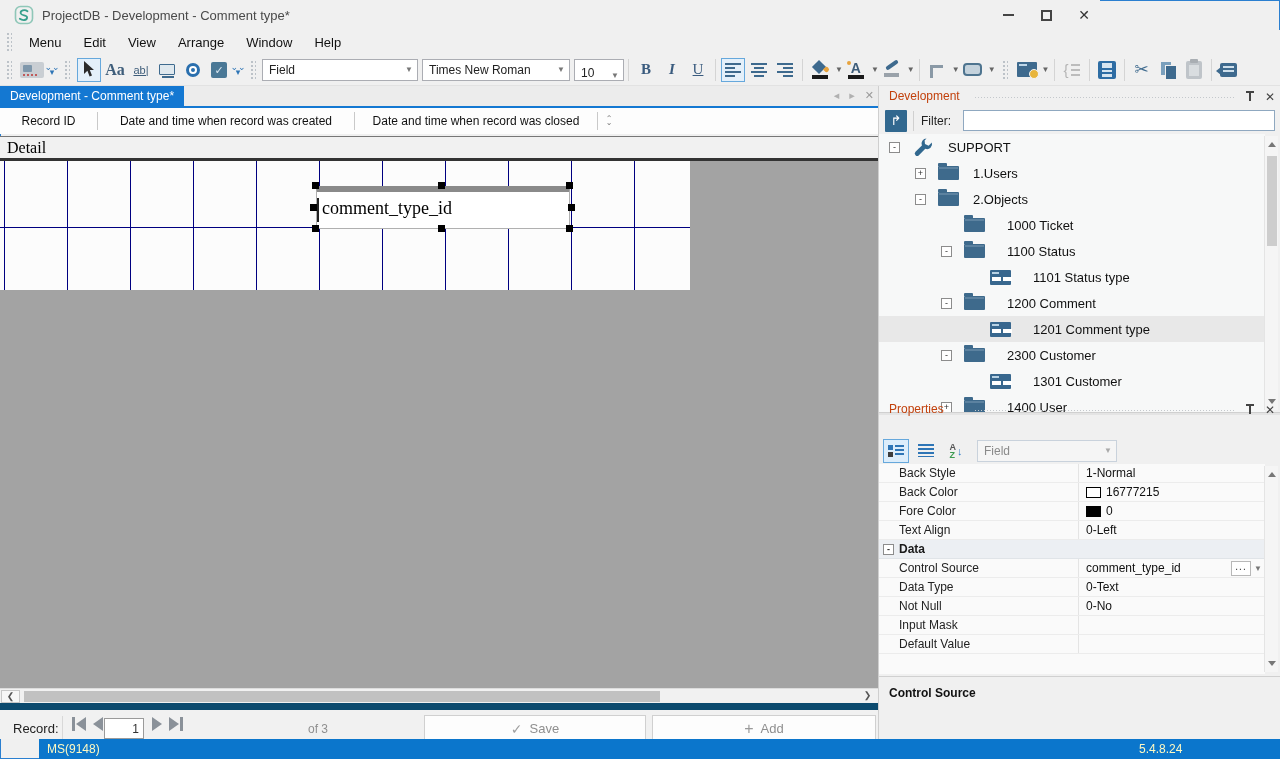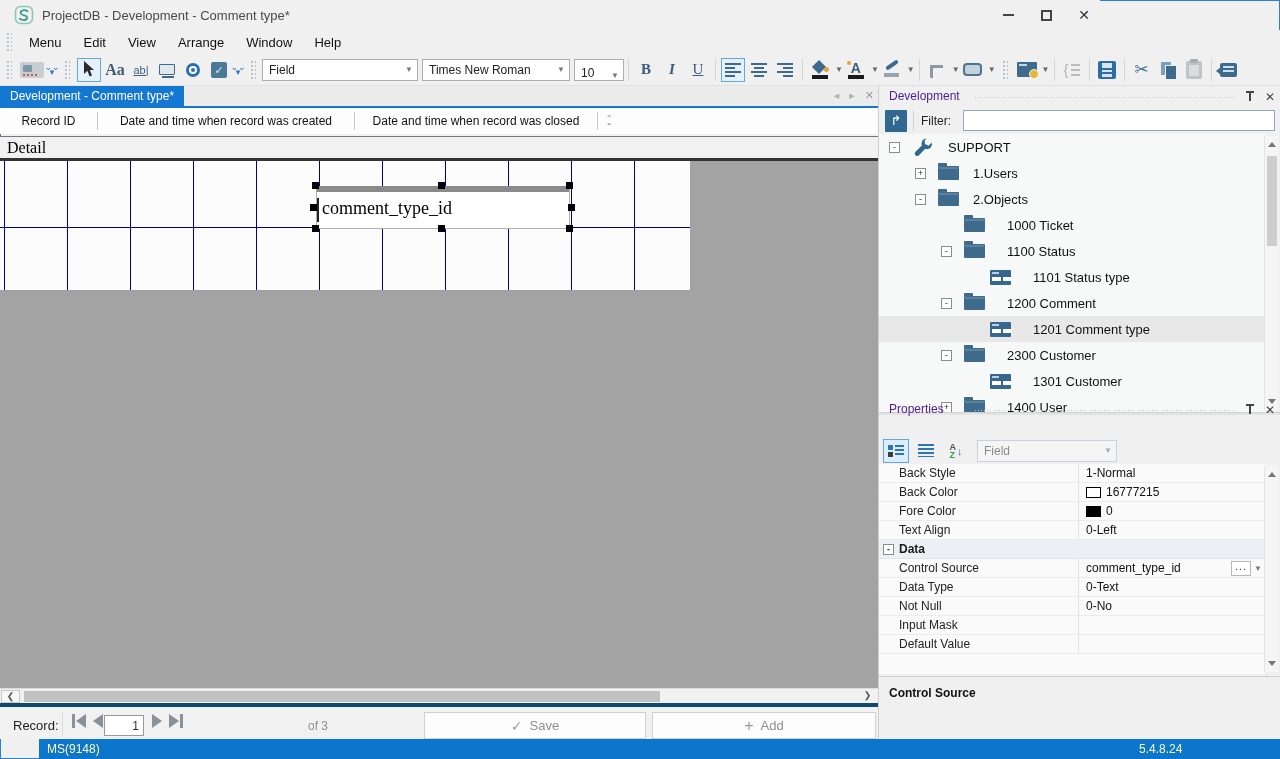--- a/index.html
+++ b/index.html
@@ -106,21 +106,21 @@
   .fieldctl .ftext { font-family:"Liberation Serif", serif; font-size:18px; color:#000; padding:6px 0 0 5px; display:block; }
   .fieldctl .lmark { position:absolute; left:0; top:6px; width:2px; height:24px; background:#222; }
   .handle { position:absolute; width:7px; height:7px; background:#000; }
 
   
   .hscroll { left:0; top:688px; width:878px; height:15px; background:#f1f1f1; border-top:1px solid #dcdcdc; }
   .sbtn { position:absolute; top:1px; width:19px; height:13px; background:#f7f7f7; border:1px solid #c8c8c8; color:#555; font-size:9px; text-align:center; line-height:11px; }
   .sthumb { position:absolute; left:24px; top:2px; width:636px; height:11px; background:#c1c1c1; }
 
   
-  .recordbar { left:0; top:703px; width:878px; height:36px; background:#f1f1f1; border-top:4px solid #0c4a6e; }
+  .recordbar { left:0; top:703px; width:878px; height:36px; background:#f1f1f1; border-top:7px solid #0c4a6e; }
   .rec-label { position:absolute; left:13px; top:11px; font-size:13px; color:#222; }
   .rec-sep { position:absolute; left:62px; top:6px; width:1px; height:24px; background:#d8d8d8; }
   .navgrp { position:absolute; left:72px; top:7px; display:flex; align-items:center; gap:7px; }
   .tri-l { width:0; height:0; border-right:10px solid #8a9199; border-top:7px solid transparent; border-bottom:7px solid transparent; }
   .tri-r { width:0; height:0; border-left:10px solid #8a9199; border-top:7px solid transparent; border-bottom:7px solid transparent; }
   .navbar-bar { width:3px; height:14px; background:#8a9199; }
   .firstbtn,.lastbtn { display:flex; align-items:center; gap:1px; }
   .recinput { position:absolute; left:104px; top:8px; width:40px; height:21px; border:1px solid #9a9a9a; background:#fff; font-size:12px; text-align:right; padding-right:4px; font-family:"Liberation Sans",sans-serif; color:#333; }
   .ofcount { position:absolute; left:308px; top:12px; color:#8f8f8f; font-size:12px; }
   .bigbtn { position:absolute; top:5px; height:27px; background:#fdfdfd; border:1px solid #d0d0d0; display:flex; align-items:center; justify-content:center; gap:7px; color:#8f8f8f; font-size:13px; }
@@ -131,21 +131,21 @@
   
   .statusbar { left:0; top:739px; width:1280px; height:20px; background:#0b76cc; color:#fef9c3; font-size:12px;margin-left:39px; }
   .st-left { position:absolute; left:8px; top:3px; }
   .st-right { position:absolute; left:1100px; top:3px; }
   .st-grip { position:absolute; right:3px; bottom:2px; width:12px; height:12px;
       background-image:radial-gradient(#7fb5e2 1px, transparent 1.2px); background-size:4px 4px; }
 
   
   .rightpanel { left:878px; top:86px; width:402px; height:653px; background:#f0f0f0; border-left:1px solid #cfcfcf; }
   .paneltitle { position:absolute; left:0; width:402px; height:22px; }
-  .paneltitle .pt-text { position:absolute; left:10px; top:3px; font-size:12px; color:#4c1d95; }
+  .paneltitle .pt-text { position:absolute; left:10px; top:3px; font-size:12px; color:#c2410c; }
   .pt-dots { position:absolute; left:95px; right:46px; top:10px; height:3px;
       background-image:radial-gradient(#c4c8cc 0.8px, transparent 1px); background-size:3px 3px; }
   .pt-icons { position:absolute; right:6px; top:4px; display:flex; gap:10px; align-items:center; }
   .pin-icon { position:relative; width:10px; height:13px; }
   .pin-icon::before { content:""; position:absolute; left:1px; top:1px; width:8px; height:2px; background:#444; }
   .pin-icon::after { content:""; position:absolute; left:4px; top:1px; width:2px; height:10px; background:#444; }
   .x-icon { color:#444; font-size:12px; line-height:1; }
 
   .filterrow { position:absolute; left:0; top:22px; width:402px; height:26px; }
   .gotobtn { position:absolute; left:6px; top:2px; width:22px; height:22px; background:#31688f; color:#fff; font-size:13px; text-align:center; line-height:21px; border-radius:1px; }

